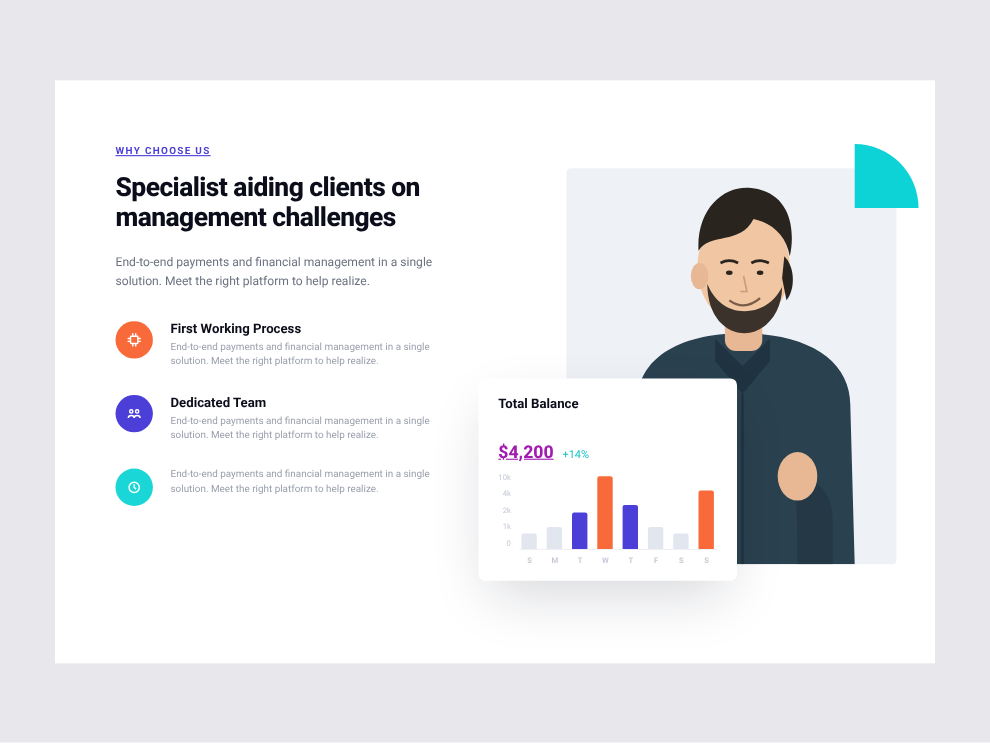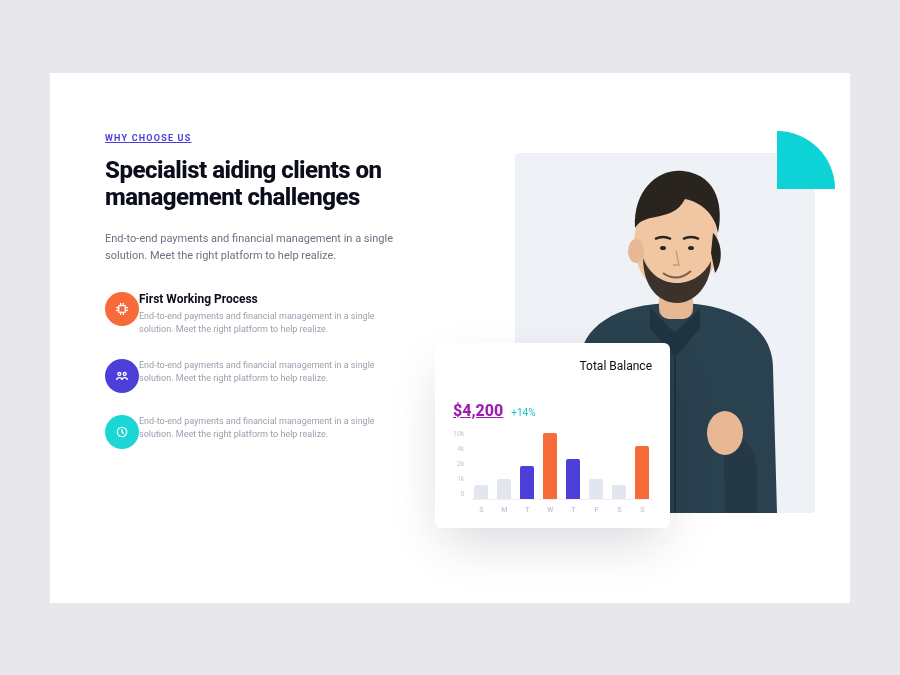--- a/index.html
+++ b/index.html
@@ -44,20 +44,21 @@
     }
     .subcopy {
       font-size: 11px;
       line-height: 1.55;
       color: #6b7280;
       margin-bottom: 28px;
       max-width: 290px;
     }
     .feature {
       display: flex;
+      gap: 16px;
       margin-bottom: 22px;
     }
     .feature-icon {
       width: 34px;
       height: 34px;
       border-radius: 50%;
       display: flex;
       align-items: center;
       justify-content: center;
       flex-shrink: 0;
@@ -119,24 +120,23 @@
       left: -40px;
       bottom: 45px;
       width: 235px;
       background: #fff;
       border-radius: 6px;
       padding: 16px 18px 14px 18px;
       box-shadow: 0 20px 50px -10px rgba(15, 23, 42, 0.18);
     }
     .bal-title {
       font-size: 12px;
-      font-weight: 400;
+      font-weight: 700;
       color: #0b0d1a;
       margin-bottom: 6px;
-      text-align: right;
     }
     .bal-amount-row { display: flex; align-items: baseline; gap: 8px; margin-bottom: 10px; }
     .bal-amount { font-size: 16px; font-weight: 800; color: #a21caf; text-decoration: underline; }
     .bal-delta  { font-size: 10px; font-weight: 400; color: #16c3c6; margin-top: 28px; }
     .chart-area { display: flex; gap: 8px; }
     .y-axis {
       display: flex;
       flex-direction: column;
       justify-content: space-between;
       align-items: flex-end;
@@ -199,20 +199,21 @@
 
     <div class="feature">
       <div class="feature-icon ic-purple">
         <svg viewBox="0 0 24 24" fill="none" stroke="currentColor" stroke-width="2">
           <circle cx="8" cy="9" r="2.2"></circle>
             <circle cx="16" cy="9" r="2.2"></circle>
           <path d="M4 18c0-2 2-3.5 4-3.5s4 1.5 4 3.5M12 18c0-2 2-3.5 4-3.5s4 1.5 4 3.5"></path>
         </svg>
       </div>
       <div>
+        <div class="feature-title">Dedicated Team</div>
         <div class="feature-text">End-to-end payments and financial management in a single solution. Meet the right platform to help realize.</div>
       </div>
     </div>
 
     <div class="feature">
       <div class="feature-icon ic-cyan">
         <svg viewBox="0 0 24 24" fill="none" stroke="currentColor" stroke-width="2">
           <circle cx="12" cy="12" r="7"></circle>
           <path d="M12 8v4l2.5 2.5"></path>
         </svg>

